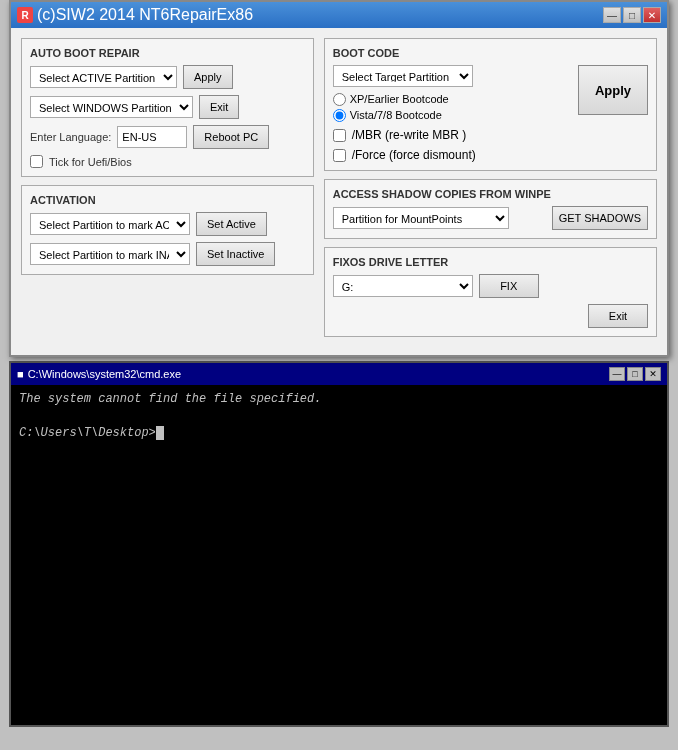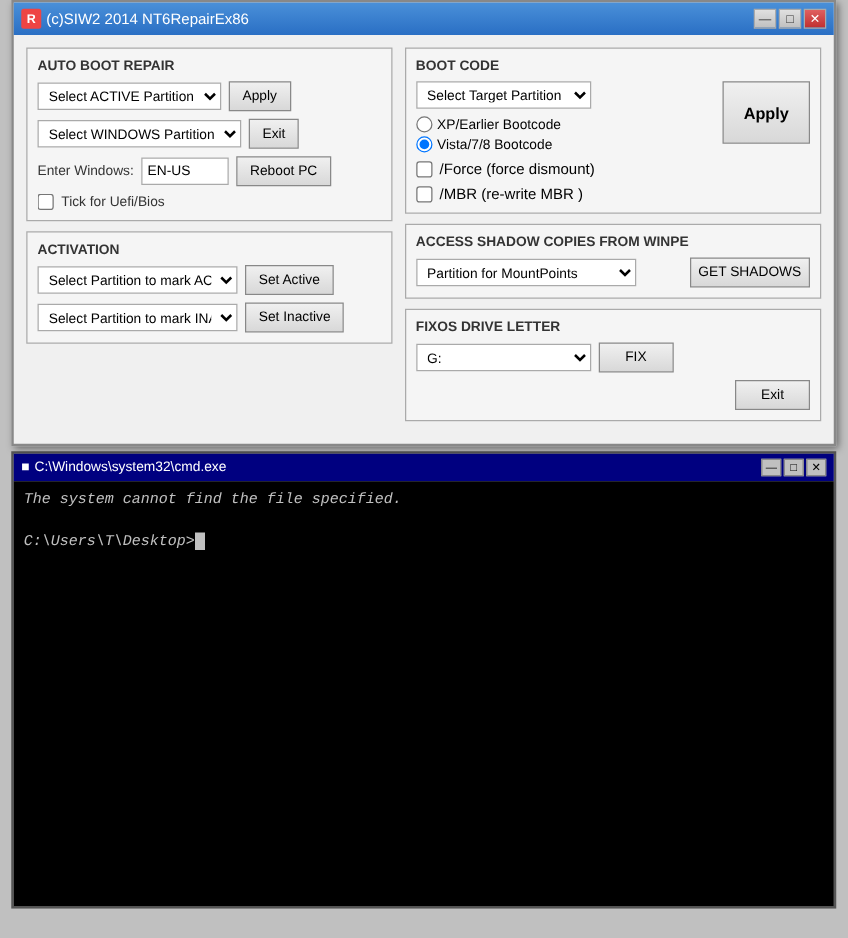--- a/index.html
+++ b/index.html
@@ -28,21 +28,21 @@
       gap: 4px;
     }
     .title-icon {
       width: 16px;
       height: 16px;
       background: #e44;
       border-radius: 2px;
       display: flex; align-items: center; justify-content: center;
       font-size: 10px; color: white; font-weight: bold;
     }
-    .title-text { font-size: 12px; }
+    .title-text { font-size: 16px; }
     .title-buttons { display: flex; gap: 2px; }
     .title-btn {
       width: 18px; height: 16px;
       border: 1px solid #aaa;
       background: linear-gradient(to bottom, #e0e0e0, #c0c0c0);
       display: flex; align-items: center; justify-content: center;
       font-size: 10px; cursor: pointer; color: #333;
     }
     .title-btn.close-btn { background: linear-gradient(to bottom, #e06060, #c03030); color: white; }
 
@@ -95,21 +95,21 @@
     input[type="text"] {
       border: 1px solid #aaa;
       padding: 2px 4px;
       font-size: 11px;
       height: 22px;
       background: white;
     }
     input[type="checkbox"] { cursor: pointer; }
 
     .radio-group { display: flex; flex-direction: column; gap: 3px; }
-    .radio-row { display: flex; align-items: center; gap: 4px; font-size: 11px; }
+    .radio-row { display: flex; align-items: flex-start; gap: 4px; font-size: 11px; }
 
     .activation-section .row select { width: 160px; }
 
     
     .boot-code-top {
       display: flex;
       gap: 8px;
       align-items: flex-start;
       margin-bottom: 6px;
     }
@@ -201,21 +201,21 @@
         </div>
 
         <div class="row">
           <select>
             <option>Select WINDOWS Partition</option>
           </select>
           <button>Exit</button>
         </div>
 
         <div class="row">
-          <span class="label-text">Enter Windows:</span>
+          <span class="label-text">Enter Language:</span>
           <input type="text" style="width: 70px;" value="EN-US">
           <button>Reboot PC</button>
         </div>
 
         <div class="row">
           <input type="checkbox" style="">
           <span class="label-text">Tick for Uefi/Bios</span>
         </div>
       </div>
 
@@ -262,25 +262,25 @@
               </div>
             </div>
           </div>
           <div class="boot-right">
             <button class="apply-big">Apply</button>
           </div>
         </div>
 
         <div class="row">
           <input type="checkbox" style="">
+          <span>/MBR (re-write MBR )</span>
+        </div>
+        <div class="row">
+          <input type="checkbox" style="">
           <span>/Force (force dismount)</span>
-        </div>
-        <div class="row">
-          <input type="checkbox" style="">
-          <span>/MBR (re-write MBR )</span>
         </div>
       </div>
 
       <div class="section-box shadows-section">
         <div class="section-title">ACCESS SHADOW COPIES FROM WINPE</div>
         <div class="row">
           <select style="width:176px;">
             <option>Partition for MountPoints</option>
           </select>
           <button style="padding:3px 6px;margin-left:37px;">GET SHADOWS</button>

